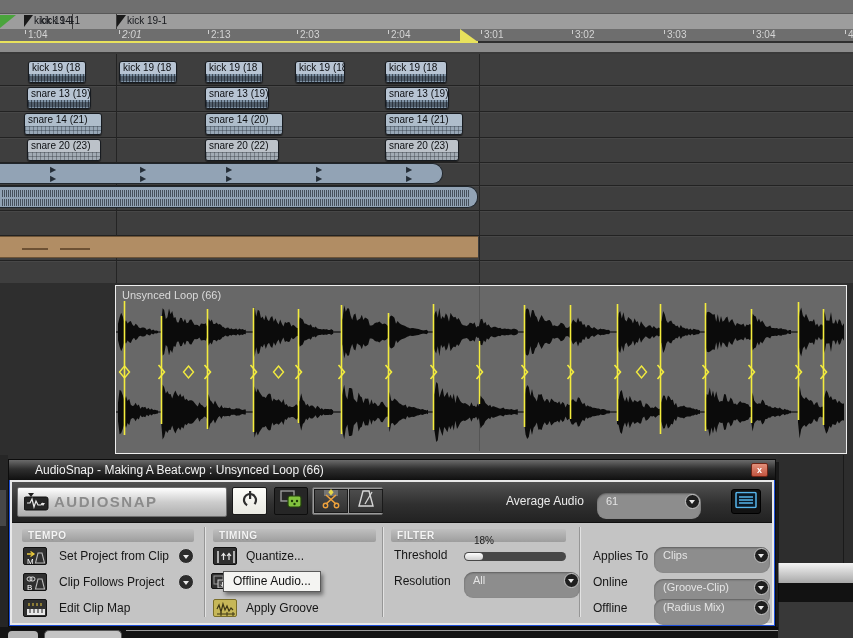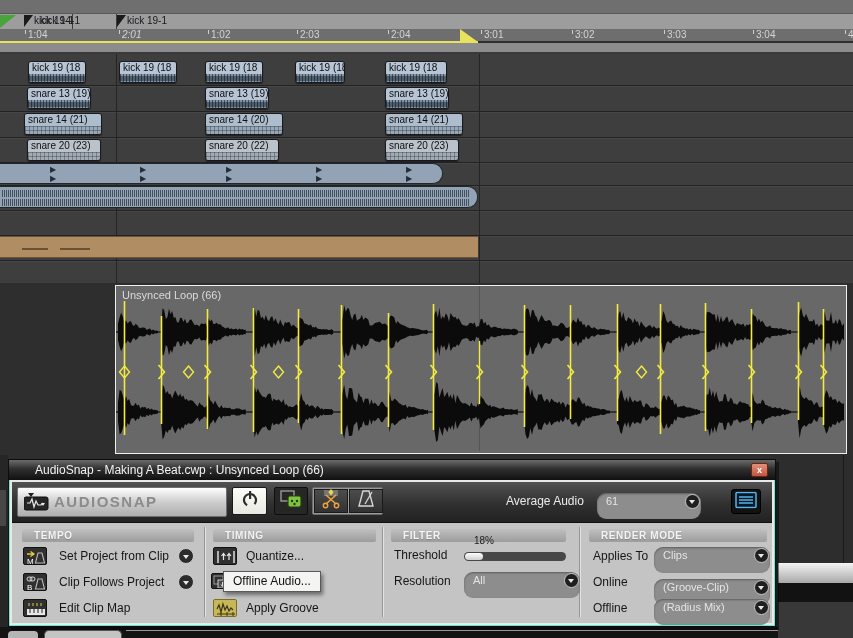--- a/index.html
+++ b/index.html
@@ -42,21 +42,21 @@
   .strip .arrow{position:absolute;font-size:8px;line-height:8px;color:#242d37;}
   #stripB .band{position:absolute;left:2px;right:8px;height:7px;
      background:repeating-linear-gradient(90deg, rgba(18,24,32,.6) 0 1px, rgba(18,24,32,0) 1px 2px);}
   #tanrow{position:absolute;left:0;background:#b18d64;border-top:1px solid #6d5437;border-bottom:1px solid #6d5437;box-sizing:border-box;}
   #tanrow .dash{position:absolute;top:11px;height:2px;background:#6d5134;}
   
   #waveclip{position:absolute;left:115px;top:285px;width:730px;height:167px;border:1px solid #efefef;background:#686868;box-sizing:content-box;}
   #wavelabel{position:absolute;left:6px;top:3px;font-size:11px;color:#dadada;z-index:3;}
   #wavesvg{position:absolute;left:0;top:0;}
   
-  #dialog{position:absolute;left:8px;top:459px;width:768px;height:168px;background:#5eead4;border:1px solid #0c0c0c;
+  #dialog{position:absolute;left:8px;top:459px;width:768px;height:168px;background:#1d4ed8;border:1px solid #0c0c0c;
           box-sizing:border-box;box-shadow:3px 3px 0 rgba(0,0,0,.45);}
   #titlebar{position:absolute;left:0;top:0;right:0;height:20px;background:linear-gradient(#6b6b6b,#2f2f2f 45%,#101010);
             color:#f2f2f2;font-size:12px;line-height:20px;padding-left:26px;box-sizing:border-box;}
   #closebtn{position:absolute;right:7px;top:3px;width:17px;height:14px;background:linear-gradient(#e2907a,#c25540);
             border:1px solid #6e2415;border-radius:2px;color:#fff;font-size:9px;font-weight:bold;line-height:12px;text-align:center;box-sizing:border-box;cursor:default;}
   #dframe{position:absolute;left:1px;right:1px;top:20px;bottom:1px;border:2px solid #e9e9e9;background:#c4c4c4;}
   #toolbar{position:absolute;left:0;top:0;right:0;height:40px;background:linear-gradient(#525252,#303030 55%,#222);border-bottom:1px solid #101010;}
   #brand{position:absolute;left:5px;top:5px;width:208px;height:28px;border:1px solid #6f6f6f;border-radius:2px;
          background:linear-gradient(#ffffff,#cdcdcd 50%,#aeaeae);}
   #brandicon{position:absolute;left:6px;top:5px;}
@@ -74,21 +74,21 @@
   #btn-list{position:absolute;left:719px;top:7px;width:30px;height:25px;background:#121212;border:1px solid #000;border-radius:3px;box-sizing:border-box;}
   .dd{position:absolute;height:26px;background:#8d8d8d;border-radius:9px;box-shadow:inset 0 1px 2px rgba(0,0,0,.35);}
   .dd .val{position:absolute;left:9px;top:0;line-height:17px;font-size:11px;color:#e4e4e4;white-space:nowrap;}
   .circ{position:absolute;right:1px;top:1px;width:15px;height:15px;border-radius:50%;background:#1f1f1f;border:1px solid #c9c9c9;box-sizing:border-box;}
   .circ::after{content:"";position:absolute;left:3px;top:5px;border-left:3.5px solid transparent;border-right:3.5px solid transparent;border-top:4px solid #e9e9e9;}
   .ddbtn{position:absolute;width:16px;height:16px;border-radius:50%;background:#2b2b2b;border:1px solid #cfcfcf;box-sizing:border-box;}
   .ddbtn::after{content:"";position:absolute;left:3.5px;top:5.5px;border-left:3.5px solid transparent;border-right:3.5px solid transparent;border-top:4px solid #e9e9e9;}
   #dbody{position:absolute;left:0;top:41px;right:0;bottom:0;background:#c4c4c4;}
   .divider{position:absolute;top:4px;bottom:6px;width:1px;background:#969696;box-shadow:1px 0 0 rgba(255,255,255,.5);}
   .sec-h{position:absolute;top:6px;height:13px;border-radius:2px;background:linear-gradient(#bfbfbf,#9d9d9d);
-         color:#f4f4f4;font-size:10px;font-weight:bold;letter-spacing:.6px;line-height:13px;padding-left:12px;box-sizing:border-box;
+         color:#f4f4f4;font-size:10px;font-weight:bold;letter-spacing:.6px;line-height:13px;padding-left:6px;box-sizing:border-box;
          text-shadow:0 1px 1px rgba(0,0,0,.2);}
   .lbl{position:absolute;font-size:12px;color:#161616;line-height:20px;white-space:nowrap;}
   .ic{position:absolute;width:24px;height:18px;background:#303030;border:1px solid #121212;border-radius:2px;box-sizing:border-box;overflow:hidden;}
   .ic svg{position:absolute;left:0;top:0;}
   #ic-groove{background:#c6b758;border-color:#7a6e28;}
   #tooltip{position:absolute;left:211px;top:48px;height:19px;background:#f4f4f2;border:1px solid #5a5a5a;
            box-shadow:2px 3px 4px rgba(0,0,0,.45);font-size:12px;color:#111;line-height:18px;padding:0 9px;white-space:nowrap;z-index:6;}
   #slider{position:absolute;left:452px;top:29px;width:102px;height:9px;background:#474747;border-radius:5px;}
   #slider .fill{position:absolute;left:1px;top:1px;bottom:1px;background:linear-gradient(#ffffff,#cfcfcf);border-radius:4px;}
   #thresh-val{position:absolute;left:462px;top:12px;font-size:10px;color:#1c1c1c;}
@@ -121,21 +121,21 @@
         <span class="flbl" style="left: 16px;">kick 14-1</span>
       </div>
       <div class="flag" style="left: 117px;">
         <span class="ftri"></span>
         <span class="flbl" style="left: 10px;">kick 19-1</span>
       </div>
     </div>
   <div id="rulerbar">
       <div class="tick" style="left: 25px;">1:04</div>
       <div class="tick" style="left: 119px; font-style: italic;">2:01</div>
-      <div class="tick" style="left: 208px;">1:02</div>
+      <div class="tick" style="left: 208px;">2:13</div>
       <div class="tick" style="left: 297px;">2:03</div>
       <div class="tick" style="left: 388px;">2:04</div>
       <div class="tick" style="left: 481px;">3:01</div>
       <div class="tick" style="left: 572px;">3:02</div>
       <div class="tick" style="left: 664px;">3:03</div>
       <div class="tick" style="left: 753px; text-align: right;">3:04</div>
       <div class="tick" style="left: 845px;">4:0</div>
     </div>
   <div id="loopline" style="width: 478px;"></div>
   <div id="loop-end" style="left: 460px;"></div>
@@ -475,21 +475,20 @@
         <span id="thresh-val">18%</span>
         <div id="slider">
             <div class="fill" style="width: 18%;"></div>
           </div>
         <span class="lbl" style="left:382px;top:48px">Resolution</span>
         <div class="dd" style="left:452px;top:49px;width:116px">
           <span class="val">All</span>
           <span class="circ"></span>
         </div>
 
-        <div class="sec-h" style="left:577px;width:178px">RENDER MODE</div>
         <span class="lbl" style="left:581px;top:23px">Applies To</span>
         <div class="dd" style="left:642px;top:24px;width:116px">
           <span class="val">Clips</span>
           <span class="circ"></span>
         </div>
         <span class="lbl" style="left:581px;top:49px">Online</span>
         <div class="dd" style="left:642px;top:56px;width:116px">
           <span class="val">(Groove-Clip)</span>
           <span class="circ"></span>
         </div>

